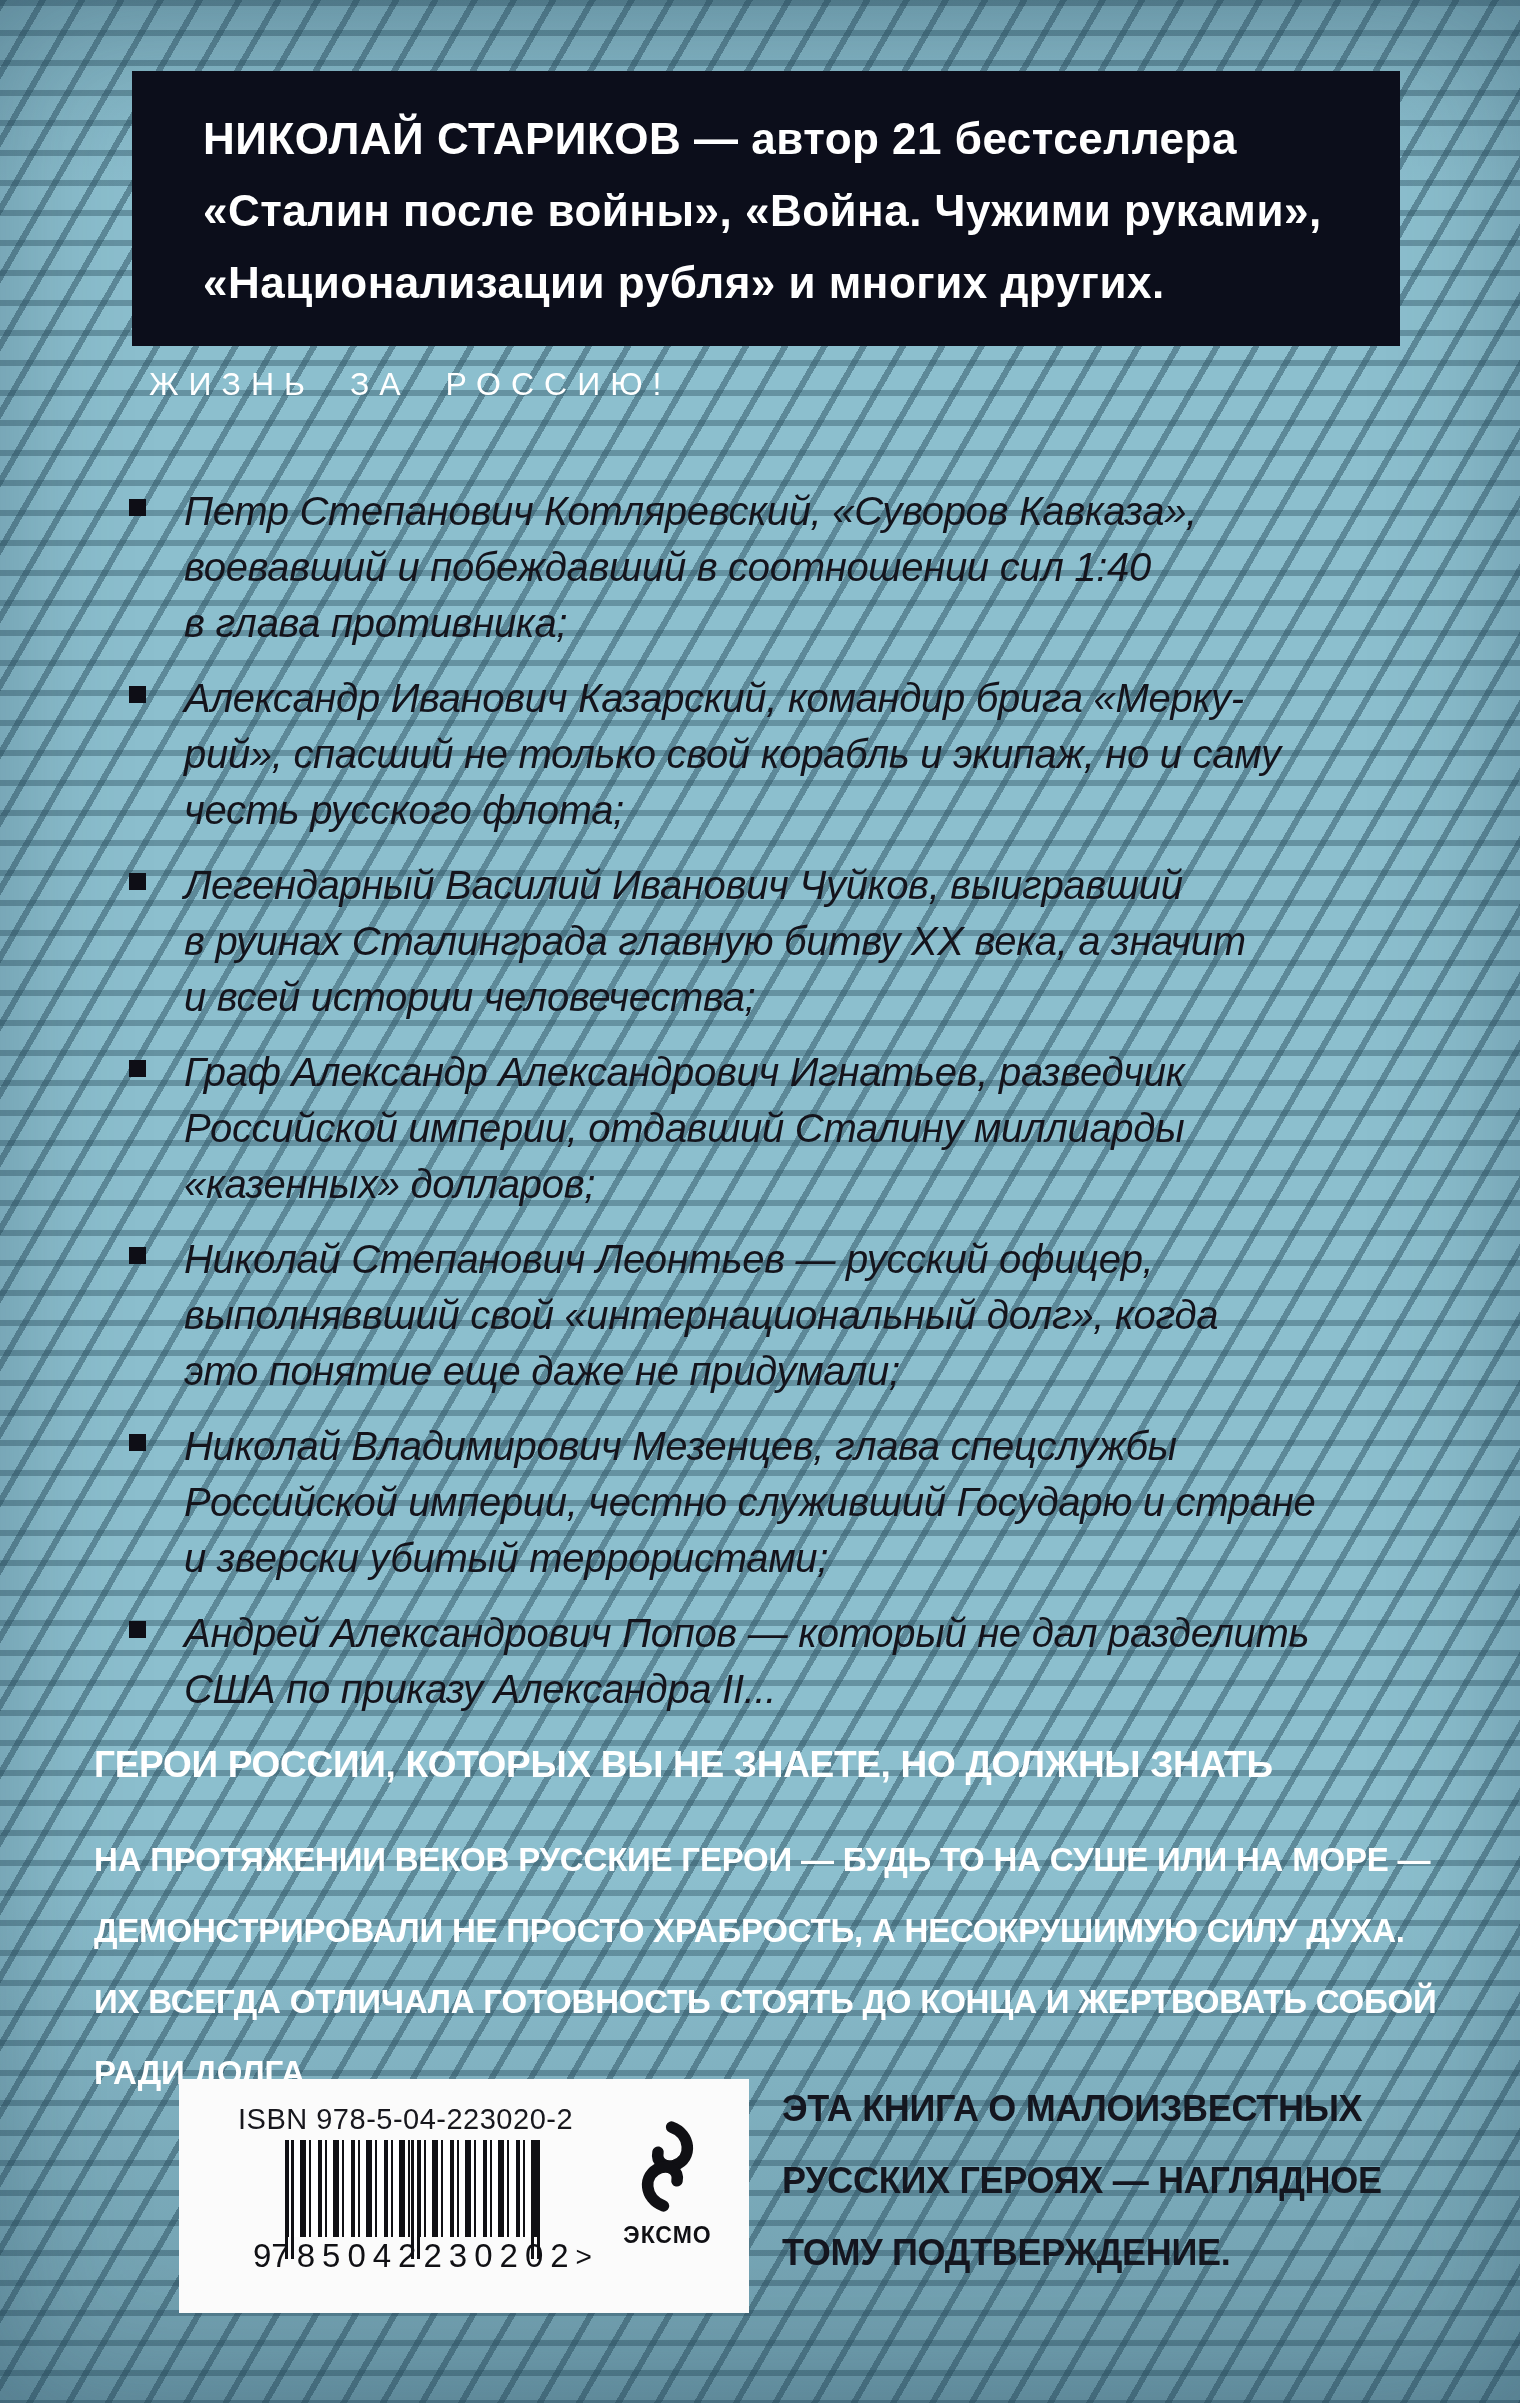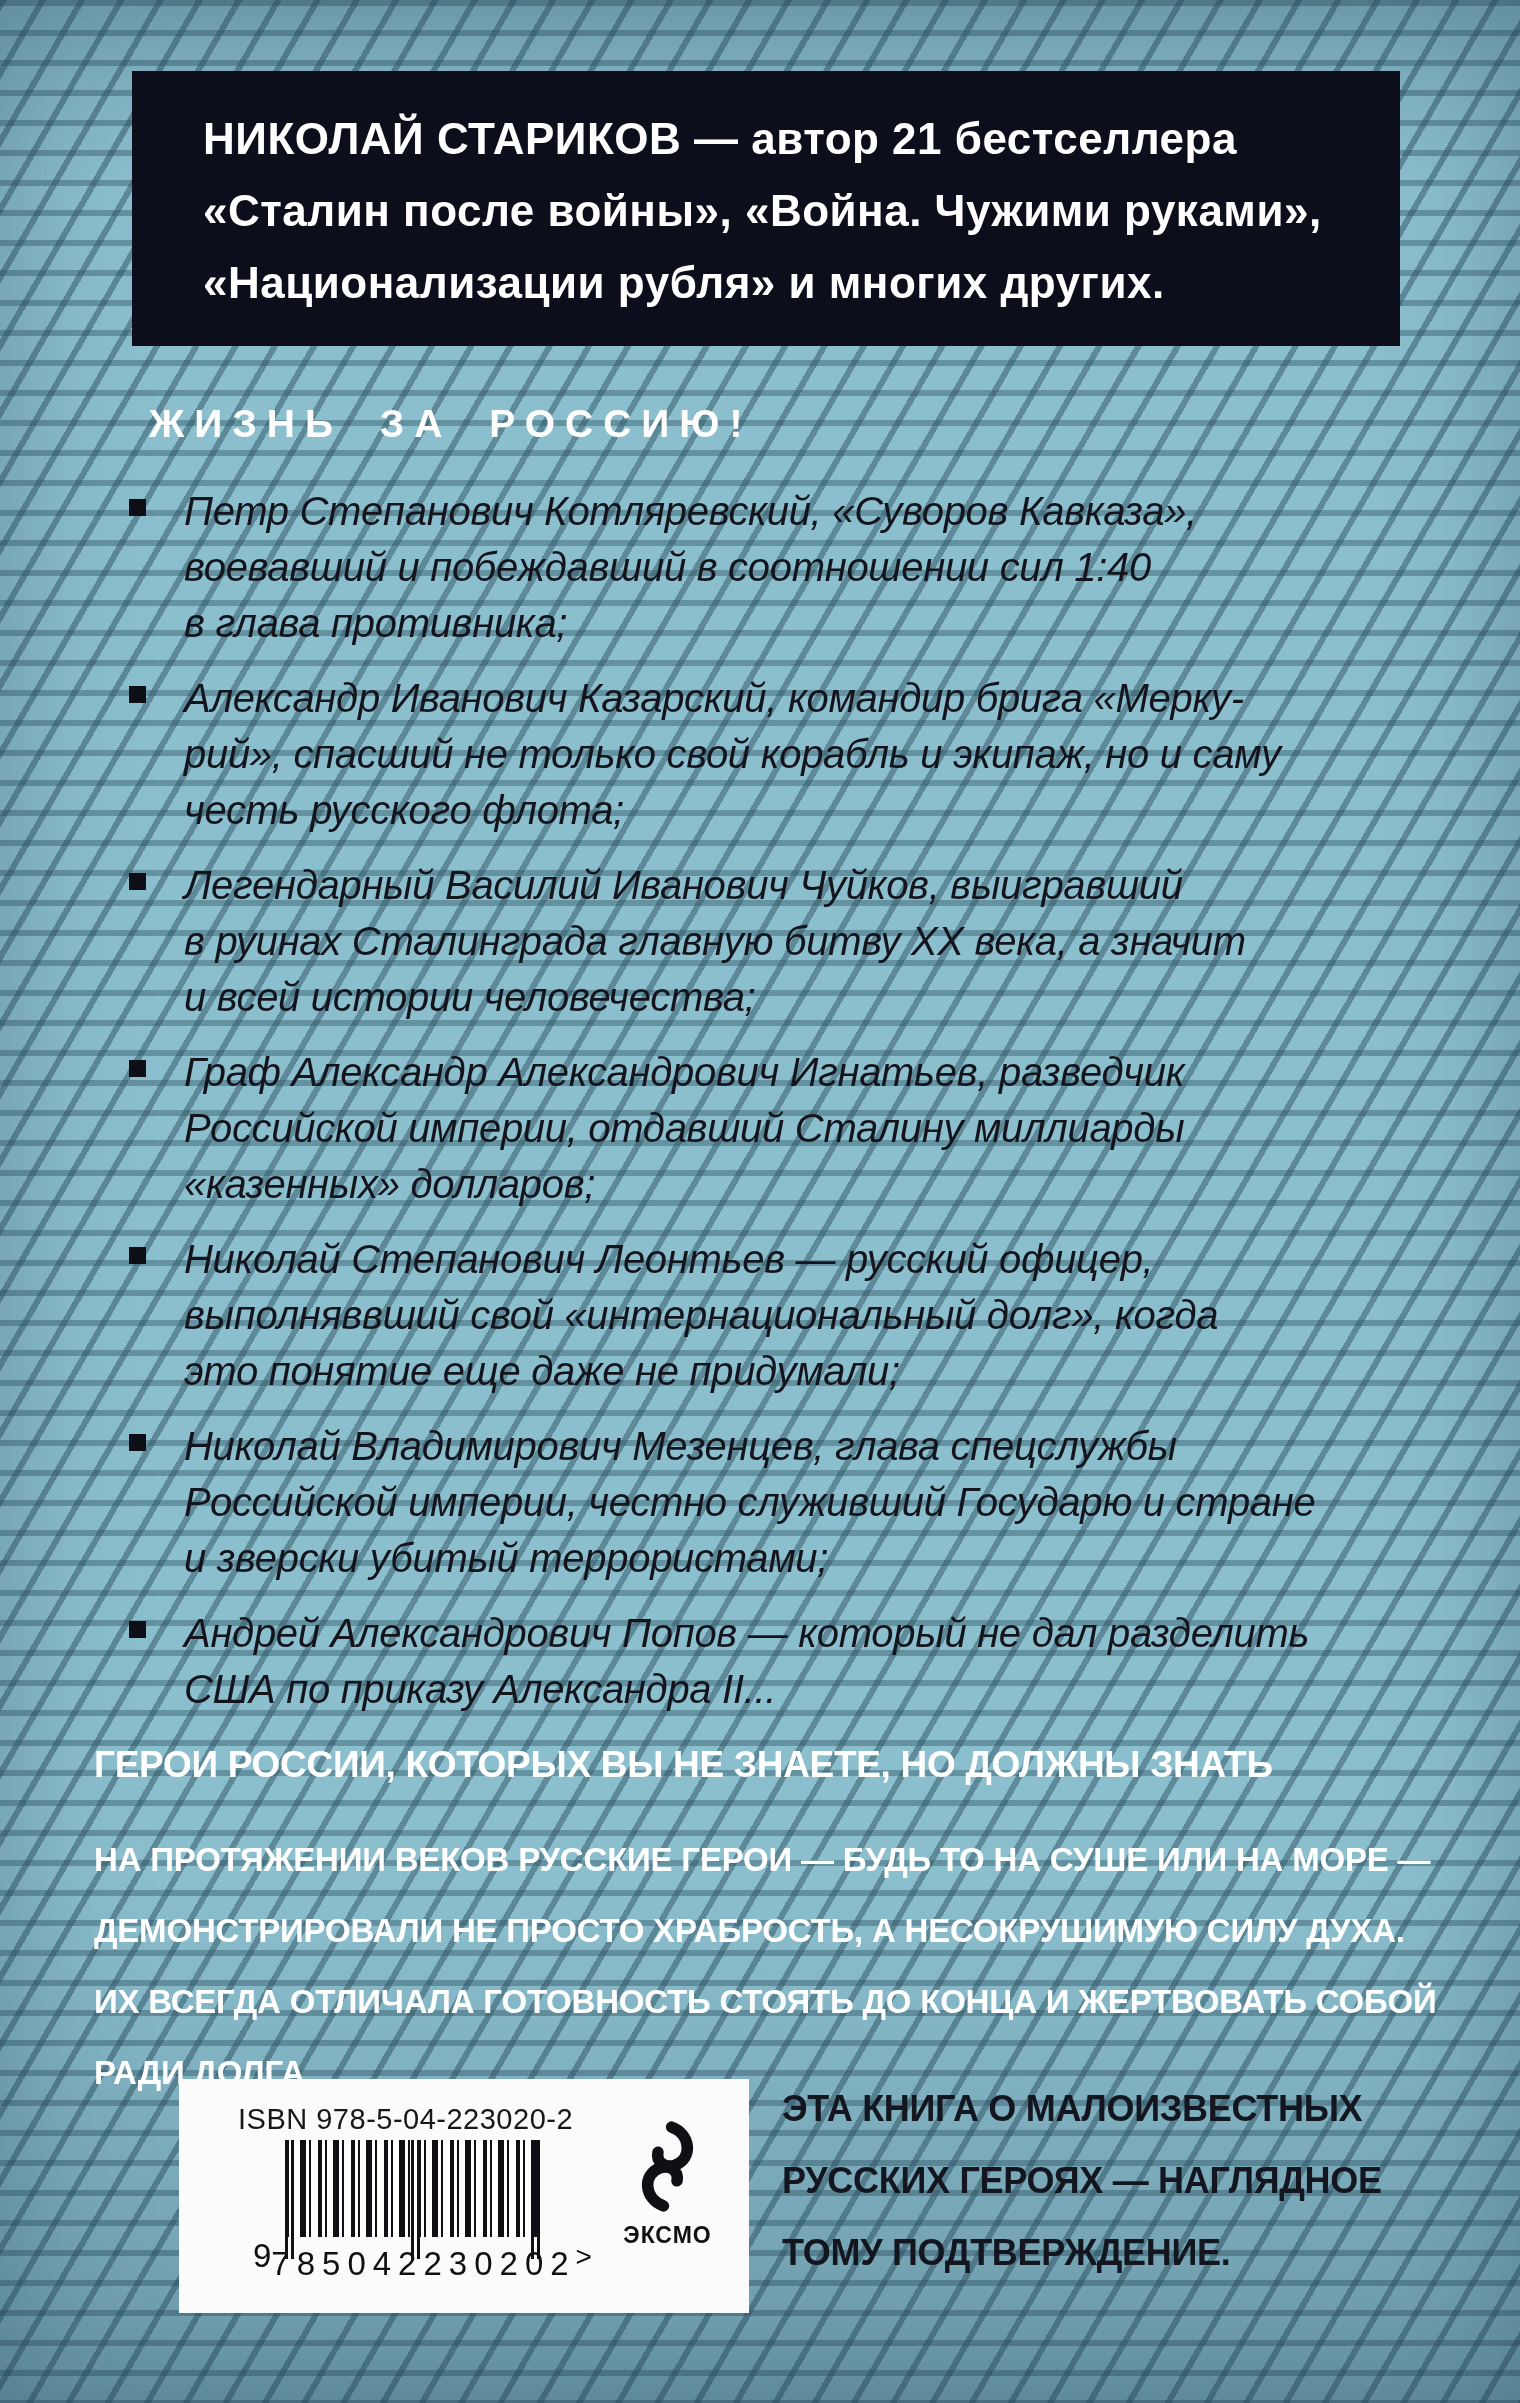--- a/index.html
+++ b/index.html
@@ -28,23 +28,23 @@
   .banner{
     position:absolute;left:132px;top:71px;width:1268px;height:275px;
     background:var(--banner_bg);
     color:var(--text_light);
     font-weight:700;font-size:44px;line-height:72px;
     padding:32px 40px 0 71px;
     letter-spacing:0.5px;
   }
   
   .slogan{
-    position:absolute;left:149px;top:402px;
+    position:absolute;left:149px;top:366px;
     color:var(--text_light);
-    font-weight:700;font-size:39px;
+    font-weight:400;font-size:32px;
     letter-spacing:10px;word-spacing:16px;
     white-space:nowrap;
   }
   
   .heroes{position:absolute;left:129px;top:483px;width:1287px;}
   .hero-item{display:flex;margin-bottom:19px;}
   .hero-marker{
     flex:none;width:17px;height:17px;margin:16px 38px 0 0;
     background:#0e0e16;
   }
@@ -86,21 +86,21 @@
   .guard{position:absolute;top:0;width:3px;height:119px;background:#101014;box-shadow:6px 0 0 #101014;}
   .guard.g-left{left:32px;}
   .guard.g-mid{left:158px;}
   .guard.g-right{left:278px;}
   .digits{
     position:absolute;left:0;top:97px;width:313px;
     display:flex;align-items:flex-start;
     font-size:33px;color:#101014;
   }
   .digits .d9{width:32px;}
-  .digits .grp{flex:1;text-align:center;letter-spacing:7px;margin-top:8px;}
+  .digits .grp{flex:1;text-align:center;letter-spacing:7px;}
   .digits .dend{width:26px;font-size:28px;padding-top:4px;}
   .publisher{
     position:absolute;right:32px;top:40px;width:99px;
     text-align:center;color:#101014;
   }
   .publisher svg{display:block;margin:0 auto;}
   .publisher-label{
     margin-top:8px;font-weight:700;font-size:23px;letter-spacing:1px;
   }
   

